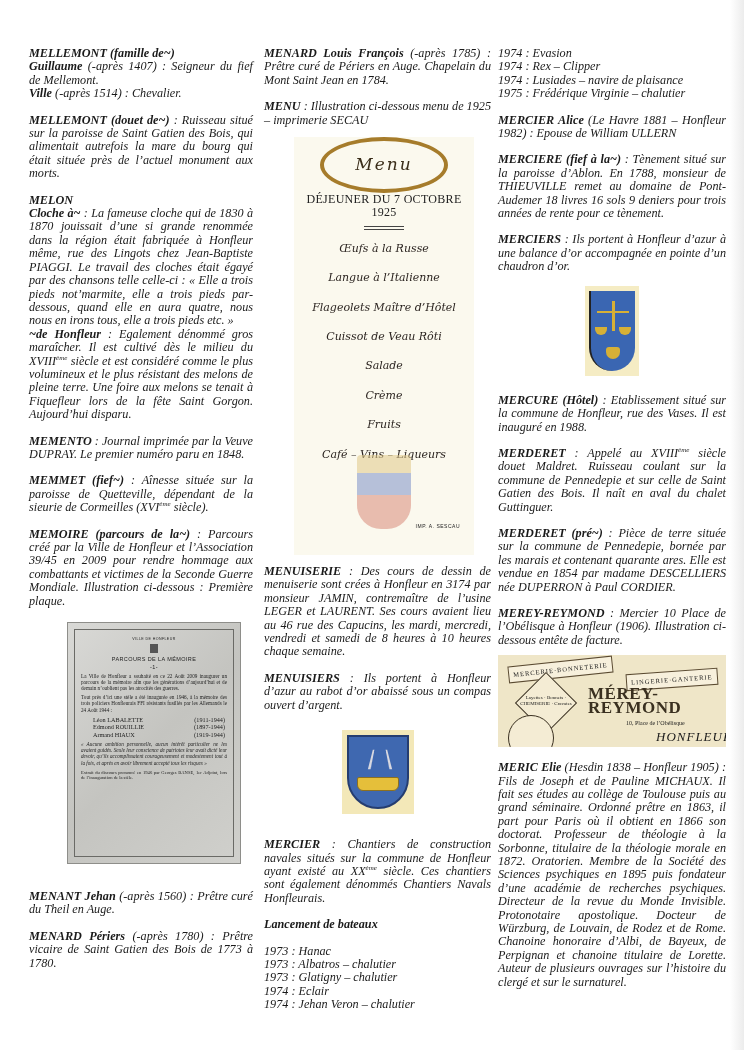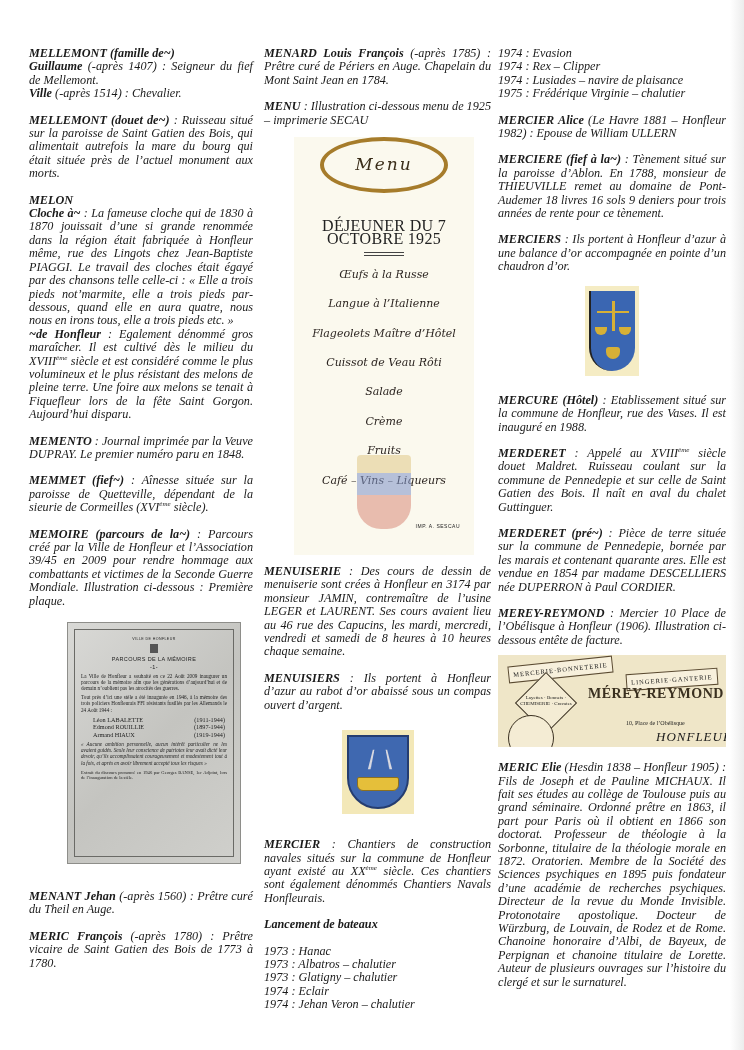--- a/index.html
+++ b/index.html
@@ -21,21 +21,21 @@
   .plaque-inner { border: 1px solid #6a6a66; height: 100%; padding: 6px 6px; font-size: 5.2px; line-height: 6.2px; color: #222; text-align: justify; }
   .plaque-inner .ptitle { text-align: center; font-size: 5.5px; letter-spacing: 0.4px; margin: 3px 0 2px; font-family: "Liberation Sans", sans-serif; }
   .plaque-inner .crest { width: 8px; height: 9px; margin: 2px auto; background: #555; }
   .plaque-inner .names { font-size: 6.2px; line-height: 7.4px; margin: 3px 0 3px 12px; }
   .plaque-inner .names span.d { float: right; margin-right: 2px; }
   .plaque-inner .quote { font-style: italic; margin-top: 3px; }
   .plaque-inner .small { font-size: 4.6px; line-height: 5.6px; margin-top: 4px; }
   
   .menu-card { width: 180px; height: 418px; margin: 10px 0 10px 30px; background: #fbf9ee; position: relative; font-family: "DejaVu Serif", serif; text-align: center; }
   .menu-wreath { width: 128px; height: 56px; margin: 8px auto 0; border: 4px solid #a67c2b; border-radius: 50%; display: flex; align-items: center; justify-content: center; font-style: italic; font-size: 17px; color: #3b2e1a; letter-spacing: 2px; }
-  .menu-title { font-size: 16px; margin-top: 26px; color: #222; letter-spacing: 0.3px; font-family: "Liberation Serif", serif; }
+  .menu-title { font-size: 12px; margin-top: 0; color: #222; letter-spacing: 0.3px; font-family: "Liberation Serif", serif; }
   .menu-rule { width: 40px; height: 4px; border-top: 1px solid #444; border-bottom: 1px solid #444; margin: 6px auto 12px; }
   .menu-item { font-style: italic; font-size: 11px; color: #2b2420; margin: 0 0 16px; }
   .menu-crest { position: absolute; left: 50%; top: 318px; transform: translateX(-50%); width: 54px; height: 80px; opacity: 0.55; }
   .menu-crest .crown { height: 18px; background: #e0c98a; border-radius: 4px 4px 0 0; }
   .menu-crest .shield-top { height: 22px; background: #7f93c8; }
   .menu-crest .shield-bot { height: 34px; background: #d98b7a; border-radius: 0 0 24px 24px; }
   .menu-imp { position: absolute; right: 14px; bottom: 22px; font-size: 5px; letter-spacing: 0.5px; font-family: "Liberation Sans", sans-serif; }
   
   .shield-box { width: 72px; height: 84px; margin: 6px auto 14px; background: #f3e8b8; display: flex; align-items: center; justify-content: center; }
   .shield { width: 62px; height: 74px; background: #3f68b0; border: 2px solid #253d70; border-radius: 0 0 31px 31px; position: relative; }
@@ -48,21 +48,21 @@
   .pan { position: absolute; top: 36px; width: 12px; height: 8px; background: #d6b036; border-radius: 0 0 6px 6px; }
   .pan.l { left: 4px; } .pan.r { right: 4px; }
   .cauldron { position: absolute; left: 15px; top: 56px; width: 14px; height: 12px; background: #d6b036; border-radius: 3px 3px 7px 7px; }
   
   .invoice { width: 228px; height: 92px; margin: 8px 0 14px; background: #efe6c8; position: relative; overflow: hidden; font-family: "Liberation Serif", serif; }
   .inv-banner { position: absolute; top: 6px; font-size: 6.5px; letter-spacing: 1px; background: #f7f0dc; border: 1px solid #5a4a30; padding: 1px 4px; }
   .inv-banner.b1 { left: 10px; transform: rotate(-6deg); }
   .inv-banner.b2 { left: 128px; top: 16px; transform: rotate(-4deg); }
   .inv-diamond { position: absolute; left: 26px; top: 26px; width: 44px; height: 44px; transform: rotate(45deg); border: 1px solid #3a3020; background: #f4ecd4; }
   .inv-diamond-text { position: absolute; left: 16px; top: 40px; width: 64px; text-align: center; font-size: 5px; line-height: 6px; }
-  .inv-name { position: absolute; left: 90px; top: 32px; font-size: 14px; letter-spacing: 0.5px; font-weight: bold; color: #3a3020; }
+  .inv-name { position: absolute; left: 90px; top: 32px; font-size: 17px; letter-spacing: 0.5px; font-weight: bold; color: #3a3020; }
   .inv-addr { position: absolute; left: 128px; top: 62px; font-size: 6px; }
   .inv-city { position: absolute; left: 158px; top: 75px; font-size: 13px; font-style: italic; letter-spacing: 1px; }
   .inv-circle { position: absolute; left: 10px; top: 60px; width: 46px; height: 46px; border: 1px solid #3a3020; border-radius: 50%; background: #f4ecd4; }
 </style>
 </head>
 <body>
 
 <div class="page-shade"></div>
 
 <div class="col col1">
@@ -110,21 +110,21 @@
       <p class="quote">« Aucune ambition personnelle, aucun intérêt particulier ne les avaient guidés. Seule leur conscience de patriotes leur avait dicté leur devoir, qu’ils accomplissaient courageusement et modestement tout à la fois, et après en avoir librement accepté tous les risques »</p>
       <p class="small">Extrait du discours prononcé en 1946 par Georges BANSE, 1er Adjoint, lors de l’inauguration de la stèle.</p>
     </div>
   </div>
 
   <div class="entry" style="margin-top:26px">
     <p><b>MENANT Jehan</b><span> (-après 1560) : Prêtre curé du Theil en Auge.</span></p>
   </div>
 
   <div class="entry">
-    <p><b>MERIC François</b><span> (-après 1780) : Prêtre vicaire de Saint Gatien des Bois de 1773 à 1780.</span></p>
+    <p><b>MENARD Périers</b><span> (-après 1780) : Prêtre vicaire de Saint Gatien des Bois de 1773 à 1780.</span></p>
   </div>
 </div>
 
 <div class="col col2">
   <div class="entry">
     <p><b>MENARD Louis François</b><span> (-après 1785) : Prêtre curé de Périers en Auge. Chapelain du Mont Saint Jean en 1784.</span></p>
   </div>
 
   <div class="entry" style="margin-bottom:0">
     <p><b>MENU</b><span> : Illustration ci-dessous menu de 1925 – imprimerie SECAU</span></p>

